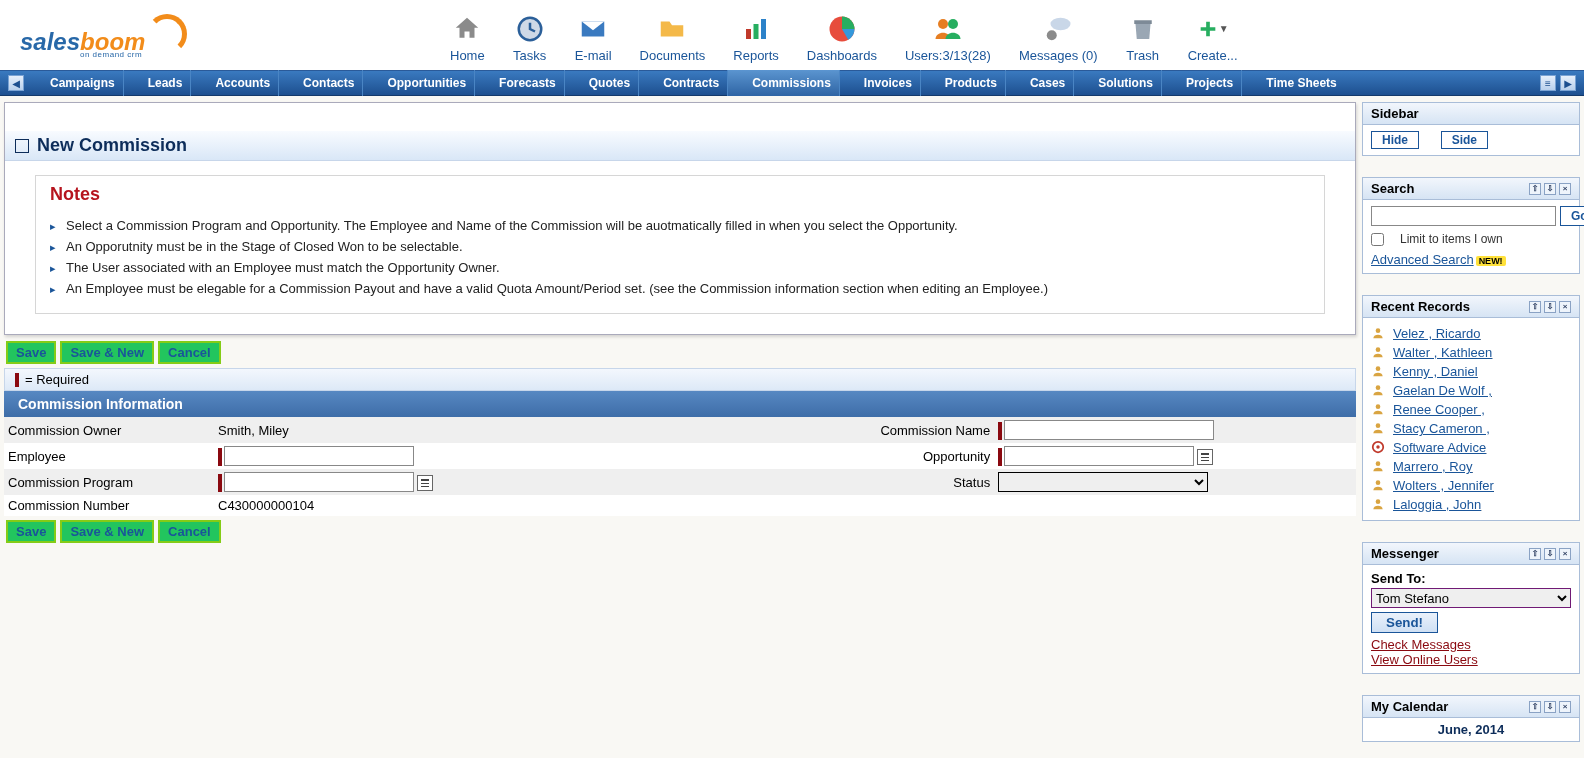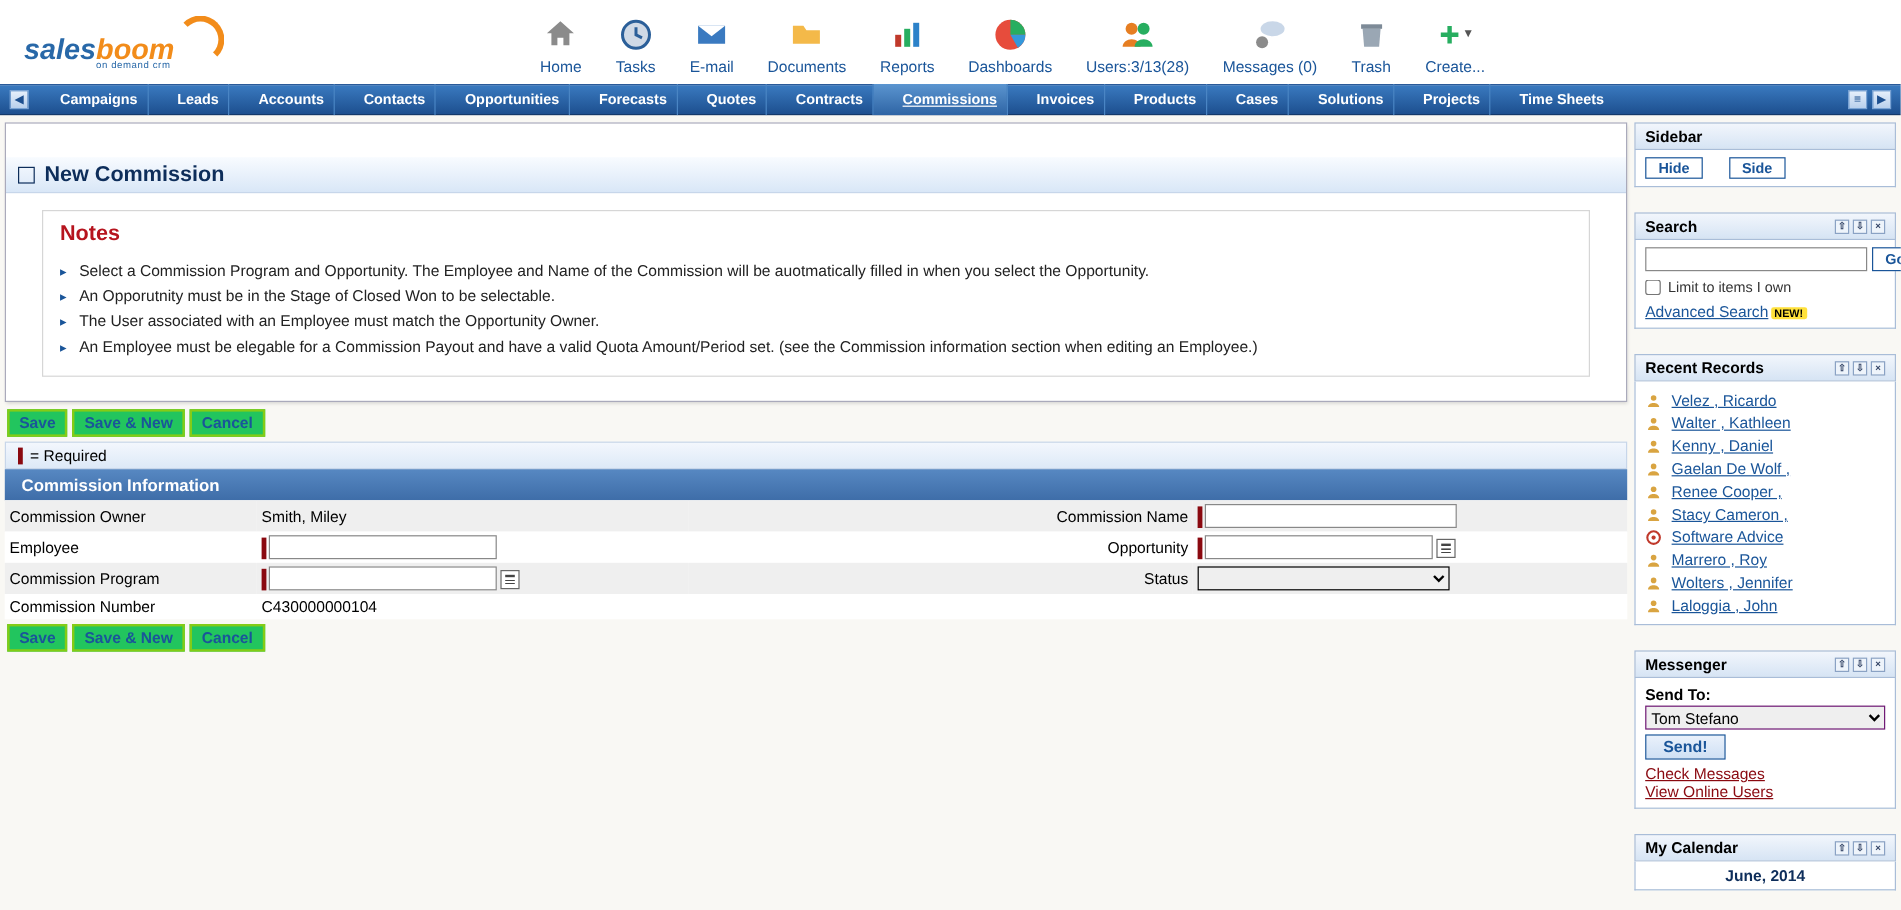--- a/index.html
+++ b/index.html
@@ -15,21 +15,21 @@
 .logo-sub { font-size: 8px; color: #2868a8; letter-spacing: 0.5px; position:relative; top:-6px; left:60px;}
 
 .topnav { display: flex; gap: 28px; margin-left: 260px; align-items: flex-end; }
 .topnav-item { text-align: center; cursor: pointer; color: #1a5599; font-size: 13px; }
 .topnav-icon { width: 34px; height: 34px; margin: 0 auto 2px; display:flex; align-items:center; justify-content:center; }
 
 .tabbar { background: linear-gradient(#3a7ac0, #1d4f8f); height: 26px; display: flex; align-items: center; padding: 0 6px; border-top:1px solid #2a5a99; border-bottom:1px solid #14396a;}
 .tabbar-arrow { width:16px; height:16px; background: linear-gradient(#e6effb,#b9d0ec); border:1px solid #7aa3d4; display:flex; align-items:center; justify-content:center; color:#1d4f8f; font-size:10px; cursor:pointer; margin:0 2px;}
 .tab { color: #fff; font-weight: bold; font-size: 12px; padding: 0 8px; height:26px; display:flex; align-items:center; cursor:pointer; border-left:1px solid #4a85c4; white-space:nowrap;}
 .tab:first-of-type { border-left:none;}
-.tab.active { background: linear-gradient(#5b95d0, #2e64a4); text-decoration: underline; }
+.tab.active { background: linear-gradient(#5b95d0, #2e64a4); }
 .tab-icon { width:12px; height:12px; margin-right:4px; display:inline-block; }
 
 .layout { display: flex; padding: 6px 4px; gap: 6px; align-items: flex-start; }
 .main { flex: 1; min-width: 0; }
 .sidebar { width: 218px; flex-shrink: 0; }
 
 .panel { border: 1px solid #aab; background: #fff; margin-bottom: 6px; box-shadow: 1px 2px 3px rgba(0,0,0,0.15);}
 .panel-title { background: linear-gradient(#f8fbff, #d9e7f7); padding: 4px 10px; font-size: 18px; font-weight: bold; color: #0d2d5a; border-bottom: 1px solid #c7d6ea; display:flex; align-items:center; gap:8px;margin-top:28px;}
 .panel-title .ticon { width:14px; height:14px; border:1px solid #0d2d5a; display:inline-block;}
 .notes-box { margin: 14px 30px 20px; border: 1px solid #d6d6d6; padding: 8px 14px 14px; }
@@ -58,24 +58,24 @@
 .lookup-icon::before { content:""; position:absolute; top:3px; left:3px; right:3px; height:2px; background:#444;}
 .lookup-icon::after { content:""; position:absolute; top:7px; left:3px; right:3px; bottom:3px; background:repeating-linear-gradient(#444,#444 1px,transparent 1px,transparent 3px);}
 
 .sb-title { background: linear-gradient(#f2f6fc,#d6e4f4); border:1px solid #a9bdd8; padding:3px 8px; font-weight:bold; font-size:13px; display:flex; align-items:center; justify-content:space-between;}
 .sb-ctrls { display:flex; gap:3px;}
 .sb-ctrl { width:12px; height:12px; border:1px solid #8aa2c4; background:#eef4fb; font-size:8px; line-height:10px; text-align:center; color:#346; cursor:pointer;}
 .sb-body { border:1px solid #a9bdd8; border-top:none; padding:6px 8px; background:#fff; margin-bottom:21px;}
 .sb-btn { background:#fff; border:1px solid #1a5599; color:#1a5599; font-weight:bold; font-size:12px; padding:1px 10px; cursor:pointer;}
 .sb-search-row { display:flex; gap:4px; margin-bottom:6px;}
 .sb-search-row input { flex:1; border:1px solid #888; height:20px; padding:1px 3px;}
-.sb-limit { display:flex; align-items:center; gap:6px; font-size:12px; color:#333; margin-bottom:6px;}
+.sb-limit { display:flex; align-items:center; gap:16px; font-size:12px; color:#333; margin-bottom:6px;}
 .new-badge { background:#ffe13a; color:#000; font-size:9px; font-weight:bold; padding:0 3px; border-radius:2px; margin-left:2px;}
 .rr-list { list-style:none;}
-.rr-list li { display:flex; align-items:flex-end; gap:8px; padding:2px 0;}
+.rr-list li { display:flex; align-items:flex-start; gap:8px; padding:2px 0;text-decoration:underline;}
 .rr-icon { width:14px; height:14px; display:inline-block;}
 .rr-icon.person svg{width:14px;height:14px;}
 .send-btn { background:linear-gradient(#eaf1fb,#cfe0f4); border:1px solid #1a5599; color:#1a5599; font-weight:bold; padding:2px 14px; cursor:pointer; margin:4px 0;}
 .msg-select { width:100%; border:1px solid #701a75; height:20px; font-size:13px;}
 .msg-label { font-weight:bold; font-size:13px; margin-bottom:2px;}
 .msg-links a { display:block; color:#8a0910; text-decoration:underline; font-size:13px;}
 .cal-hdr { text-align:center; font-weight:bold; color:#0d2d5a; font-size:13px; padding:2px 0;}
 </style>
 </head>
 <body>

